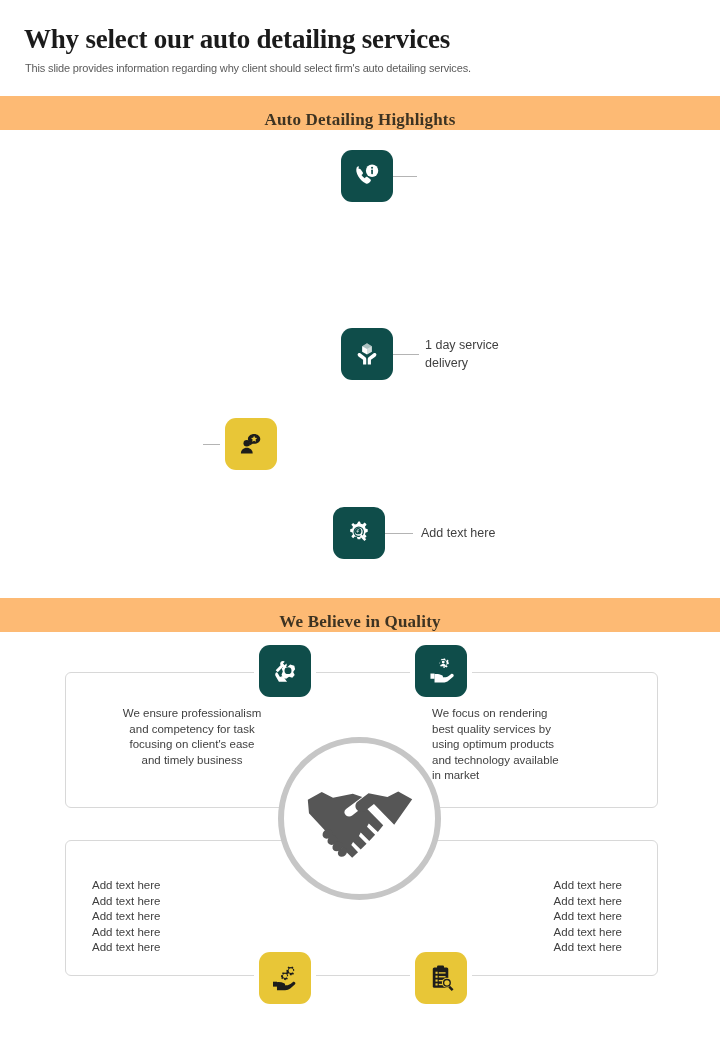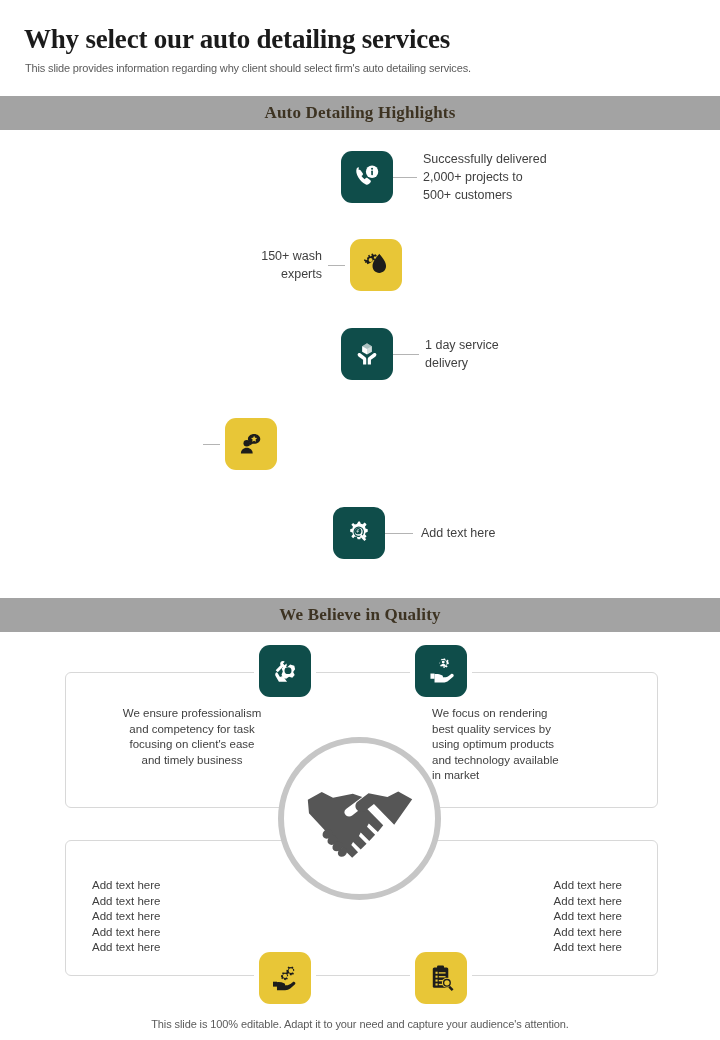--- a/index.html
+++ b/index.html
@@ -19,22 +19,22 @@
     letter-spacing: -0.2px;
   }
   .page-subtitle {
     position: absolute; left: 25px; top: 62px;
     font-size: 11px; color: #5b5b5b; letter-spacing: -0.15px;
   }
 
   
   .banner {
     position: absolute; left: 0; width: 720px; height: 34px;
-    background: #a3a3a3;
-    display: flex; align-items: center; justify-content: center;
+    background: #fdba74;
+    display: flex; align-items: flex-end; justify-content: center;
   }
   .banner-label {
     font-family: "Liberation Serif", serif;
     font-weight: bold; font-size: 17px; color: #3d3322;
     letter-spacing: 0.2px;
   }
   #banner-highlights { top: 96px; }
   #banner-quality    { top: 598px; }
 
   
@@ -133,37 +133,22 @@
       <svg width="30" height="30" viewBox="0 0 32 32" fill="#fff">
         <path d="M7.2 5.6c-1 0-2 .7-2.3 1.7-.8 2.6-.2 5.7 1.9 9.2 2.1 3.5 4.9 6 8 7.4 1.4.6 2.9.2 3.8-.9l1.2-1.5c.5-.6.4-1.5-.2-2l-3.1-2.5c-.6-.5-1.5-.4-2 .2l-.9 1.1c-1.4-.8-2.6-1.9-3.5-3.4l1.1-.9c.6-.5.7-1.4.2-2L9.1 8.8c-.5-.6-1.3-.7-2-.3z"></path>
         <circle cx="21.4" cy="10.4" r="6.6"></circle>
         <g fill="#0f4d4a">
           <circle cx="21.4" cy="7.2" r="1.1"></circle>
           <rect x="20.5" y="9" width="1.8" height="5" rx=".8"></rect>
         </g>
       </svg>
     </div>
     <div class="connector"></div>
-    <div class="hl-text">Successfully delivered
-2,000+ projects to
-500+ customers</div>
-  </div>
-
-  <div class="hl-row" id="hl-row-2">
-    <div class="hl-text right-al">150+ wash
-experts</div>
-    <div class="connector"></div>
-    <div class="icon-tile yellow">
-      <svg width="30" height="30" viewBox="0 0 32 32" fill="#1d1d1b">
-        <path d="M19.5 4c-3.6 4.6-7.2 8.8-7.2 13.1 0 4.2 3.2 7.3 7.2 7.3s7.2-3.1 7.2-7.3C26.7 12.8 23.1 8.6 19.5 4z"></path>
-        <path d="M11.9 12.5l.8-1.9 1.8.5.6-1.5-1.6-1.1.9-1.8 1.8.6.6-1.5-1.3-1.4-1.9.9-1.1-1.6-1.5.6.5 1.8-1.9.8-.5-1.9-1.5.6.5 1.9-1.8.9.6 1.8-1.5.6-1.4-1.3-.9 1.8 1.6 1.1-.5 1.5 1.8-.6.8 1.9 1.8-.9z"></path>
-        <circle cx="10.2" cy="10.6" r="2.1" fill="#e8c637"></circle>
-      </svg>
-    </div>
-  </div>
+  </div>
+
 
   <div class="hl-row" id="hl-row-3">
     <div class="icon-tile teal">
       <svg width="30" height="30" viewBox="0 0 32 32" fill="#fff">
         <path d="M16 4.6l-5.2 3v6l5.2 3 5.2-3v-6z"></path>
         <path d="M16 4.6l5.2 3-5.2 3-5.2-3z" fill="#0f4d4a" opacity=".35"></path>
         <path d="M16 10.6v6l5.2-3v-6z" fill="#0f4d4a" opacity=".18"></path>
         <path d="M8.9 15.2c-1.1-.6-2.4-.2-2.8.9-.4 1 .1 2 1.1 2.7l4.6 3.3v5.1h3.4v-6c0-.7-.3-1.3-.9-1.7z"></path>
         <path d="M23.1 15.2c1.1-.6 2.4-.2 2.8.9.4 1-.1 2-1.1 2.7l-4.6 3.3v5.1h-3.4v-6c0-.7.3-1.3.9-1.7z"></path>
       </svg>
@@ -305,15 +290,14 @@
       <path d="M118 24l-15.5-8.5-12 6-21-4-12 9c-3 2.3-3.4 6.4-1 9.3 2.4 2.9 6.6 3.3 9.5 1l9.5-7.5 22.5 23z"></path>
       <g fill="#565656">
         <ellipse cx="24" cy="62.5" rx="6" ry="5" transform="rotate(-40 24 62.5)"></ellipse>
         <ellipse cx="29.5" cy="69.5" rx="6" ry="5" transform="rotate(-40 29.5 69.5)"></ellipse>
         <ellipse cx="35" cy="76.5" rx="6" ry="5" transform="rotate(-40 35 76.5)"></ellipse>
         <ellipse cx="40.5" cy="83" rx="5.5" ry="4.5" transform="rotate(-40 40.5 83)"></ellipse>
       </g>
     </svg>
   </div>
 
-  <div class="footer">This slide is 100% editable. Adapt it to your need and capture your audience's attention.</div>
 
 </div>
 
 </body></html>

